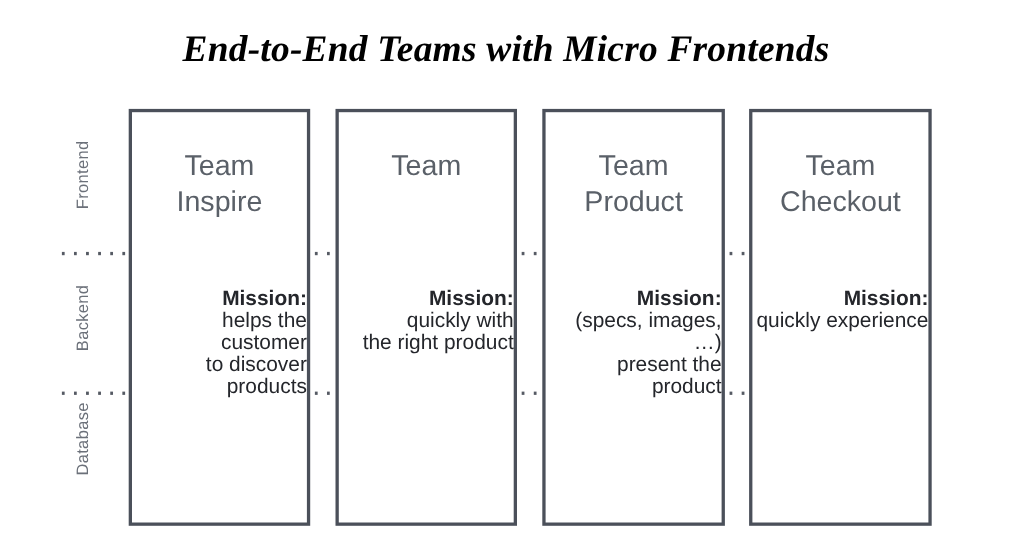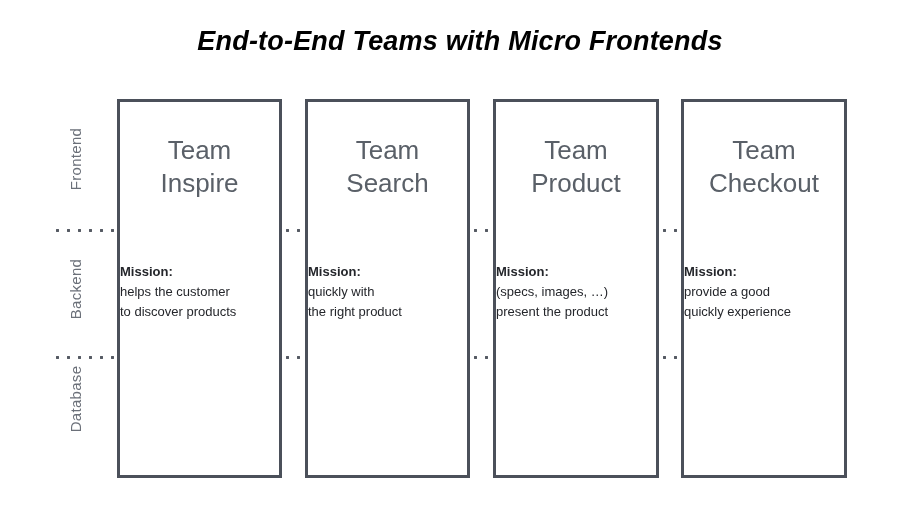--- a/index.html
+++ b/index.html
@@ -15,24 +15,24 @@
     position: relative;
   }
 
   
   .title {
     position: absolute;
     left: 0;
     top: 26px;
     width: 920px;
     text-align: center;
-    font-family: Liberation Sans, sans-serif;
+    font-family: Liberation Serif, serif;
     font-style: italic;
     font-weight: 700;
-    font-size: 27px;
+    font-size: 34px;
     letter-spacing: 0.2px;
     color: #000000;
     white-space: nowrap;
   }
   .title .accent {
     font-weight: 900;
   }
 
   
   .axis {
@@ -86,22 +86,22 @@
     font-size: 26px;
     line-height: 33px;
     color: #5a6068;
     font-weight: 400;
   }
   .mission {
     position: absolute;
     top: 160px;
     left: 0;
     right: 0;
-    text-align: left;
-    font-size: 13px;
+    text-align: right;
+    font-size: 19px;
     line-height: 20px;
     color: #24262b;
   }
   .mission-title {
     font-weight: 700;
     display: block;
   }
   .mission-body {
     display: block;
     font-weight: 400;
@@ -138,21 +138,20 @@
   <div class="mission">
     <span class="mission-title">Mission:</span>
     <span class="mission-body">helps the customer</span>
     <span class="mission-body">to discover products</span>
   </div>
 </div>
 
 <div class="box" style="left:305px; width:165px;">
   <div class="team-name">
     <span>Team</span><br>
-    <span>Search</span>
   </div>
   <div class="mission">
     <span class="mission-title">Mission:</span>
     <span class="mission-body">quickly with</span>
     <span class="mission-body">the right product</span>
   </div>
 </div>
 
 <div class="box" style="left:493px; width:166px;">
   <div class="team-name">
@@ -166,16 +165,15 @@
   </div>
 </div>
 
 <div class="box" style="left:681px; width:166px;">
   <div class="team-name">
     <span>Team</span><br>
     <span>Checkout</span>
   </div>
   <div class="mission">
     <span class="mission-title">Mission:</span>
-    <span class="mission-body">provide a good</span>
     <span class="mission-body">quickly experience</span>
   </div>
 </div>
 
 </body></html>

